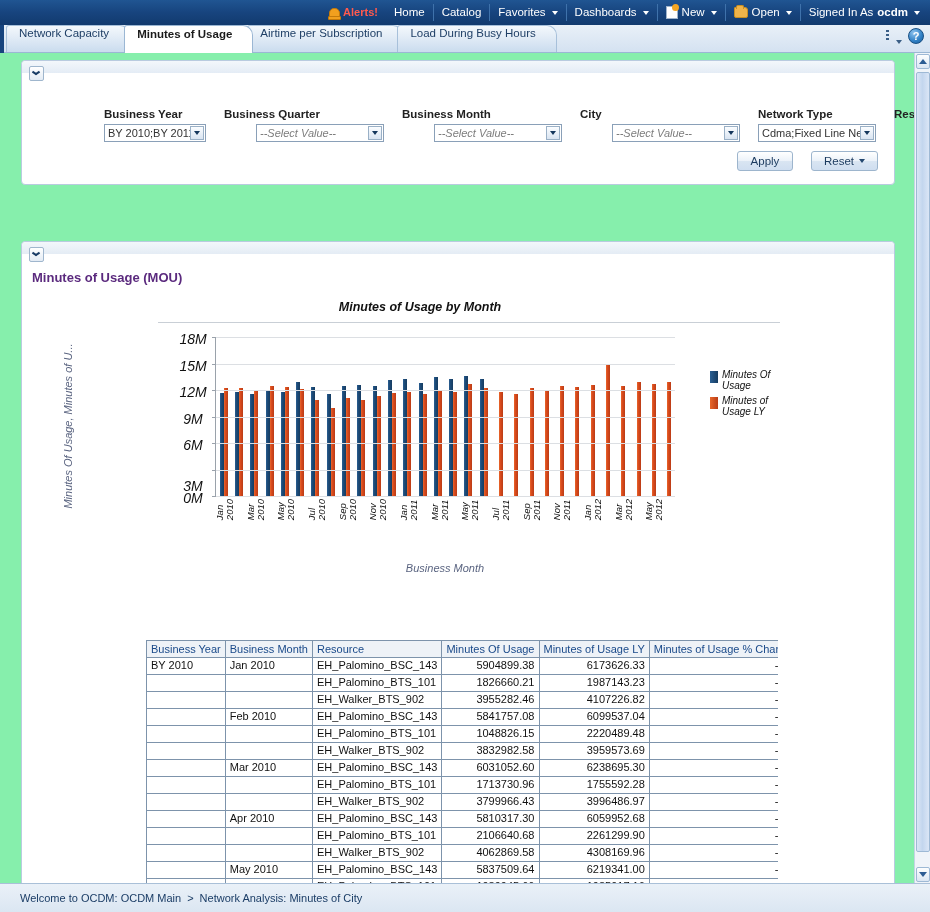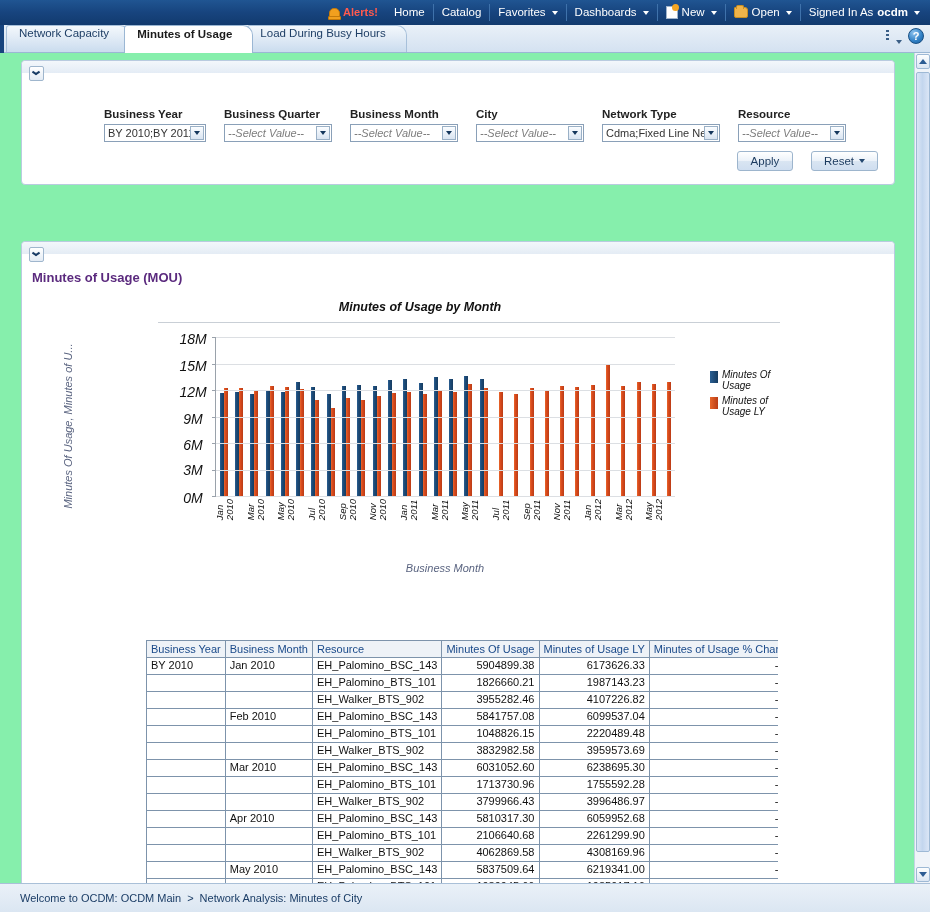--- a/index.html
+++ b/index.html
@@ -199,21 +199,21 @@
   .pselect .val { white-space: nowrap; overflow: hidden; }
   .pselect .val.ph { color: #7d7d7d; font-style: italic; }
   .pselect .arrowbox {
     position: absolute; right: 1px; top: 1px; width: 14px; height: 14px;
     background: linear-gradient(to bottom, #fbfdff, #d9e4f1);
     border: 1px solid #9ab0c6;
     display: flex; align-items: center; justify-content: center;
   }
   .tri-sm { width:0;height:0;border-left:3.5px solid transparent;border-right:3.5px solid transparent;border-top:4px solid #14365c; }
   .w-by  { width: 102px; }
-  .w-std { width: 108px; }
+  .w-std { width: 128px; margin-left: 32px; }
   .w-net { width: 118px; }
   .btn-row { position: absolute; right: 16px; top: 90px; display: flex; gap: 18px; border-radius: 7px; }
   .btn {
     height: 20px; min-width: 56px; padding: 0 12px; font-size: 11.5px; color: #1b3a5e;
     background: linear-gradient(to bottom, #ffffff 0%, #ecf2f9 48%, #d9e5f2 52%, #cfdef0 100%);
     border: 1px solid #9db5cd; border-radius: 3px;
     display: flex; align-items: center; justify-content: center; gap: 5px;
   }
   .tri-btn { width:0;height:0;border-left:3.5px solid transparent;border-right:3.5px solid transparent;border-top:4px solid #23476f; }
 
@@ -348,20 +348,23 @@
   </div>
 </div>
 
 <div class="tabbar">
   <div class="tabs">
     <div class="tab">
       <span>Network Capacity</span>
     </div>
     <div class="tab active">
       <span>Minutes of Usage</span>
+    </div>
+    <div class="tab">
+      <span>Airtime per Subscription</span>
     </div>
     <div class="tab">
       <span>Load During Busy Hours</span>
     </div>
   </div>
   <div class="tabtools">
     <span class="listicon">
       <b></b>
         <b></b>
         <b></b>
@@ -584,21 +587,21 @@
             <div class="grp">
               <div class="bar b1" style="height: 0px; visibility: hidden;"></div>
               <div class="bar b2" style="height: 113.95px;"></div>
             </div>
           </div>
       <div class="gridline" style="top: 159px;"></div>
           <div class="ytickmark" style="top: 159px;"></div>
           <div class="ytick" style="top: 159px;">0M</div>
           <div class="gridline" style="top: 132.5px;"></div>
           <div class="ytickmark" style="top: 132.5px;"></div>
-          <div class="ytick" style="top: 131px;">3M</div>
+          <div class="ytick" style="top: 147px;">3M</div>
           <div class="gridline" style="top: 106px;"></div>
           <div class="ytickmark" style="top: 106px;"></div>
           <div class="ytick" style="top: 106px;">6M</div>
           <div class="gridline" style="top: 79.5px;"></div>
           <div class="ytickmark" style="top: 79.5px;"></div>
           <div class="ytick" style="top: 79.5px;">9M</div>
           <div class="gridline" style="top: 53px;"></div>
           <div class="ytickmark" style="top: 53px;"></div>
           <div class="ytick" style="top: 53px;">12M</div>
           <div class="gridline" style="top: 26.5px;"></div>

